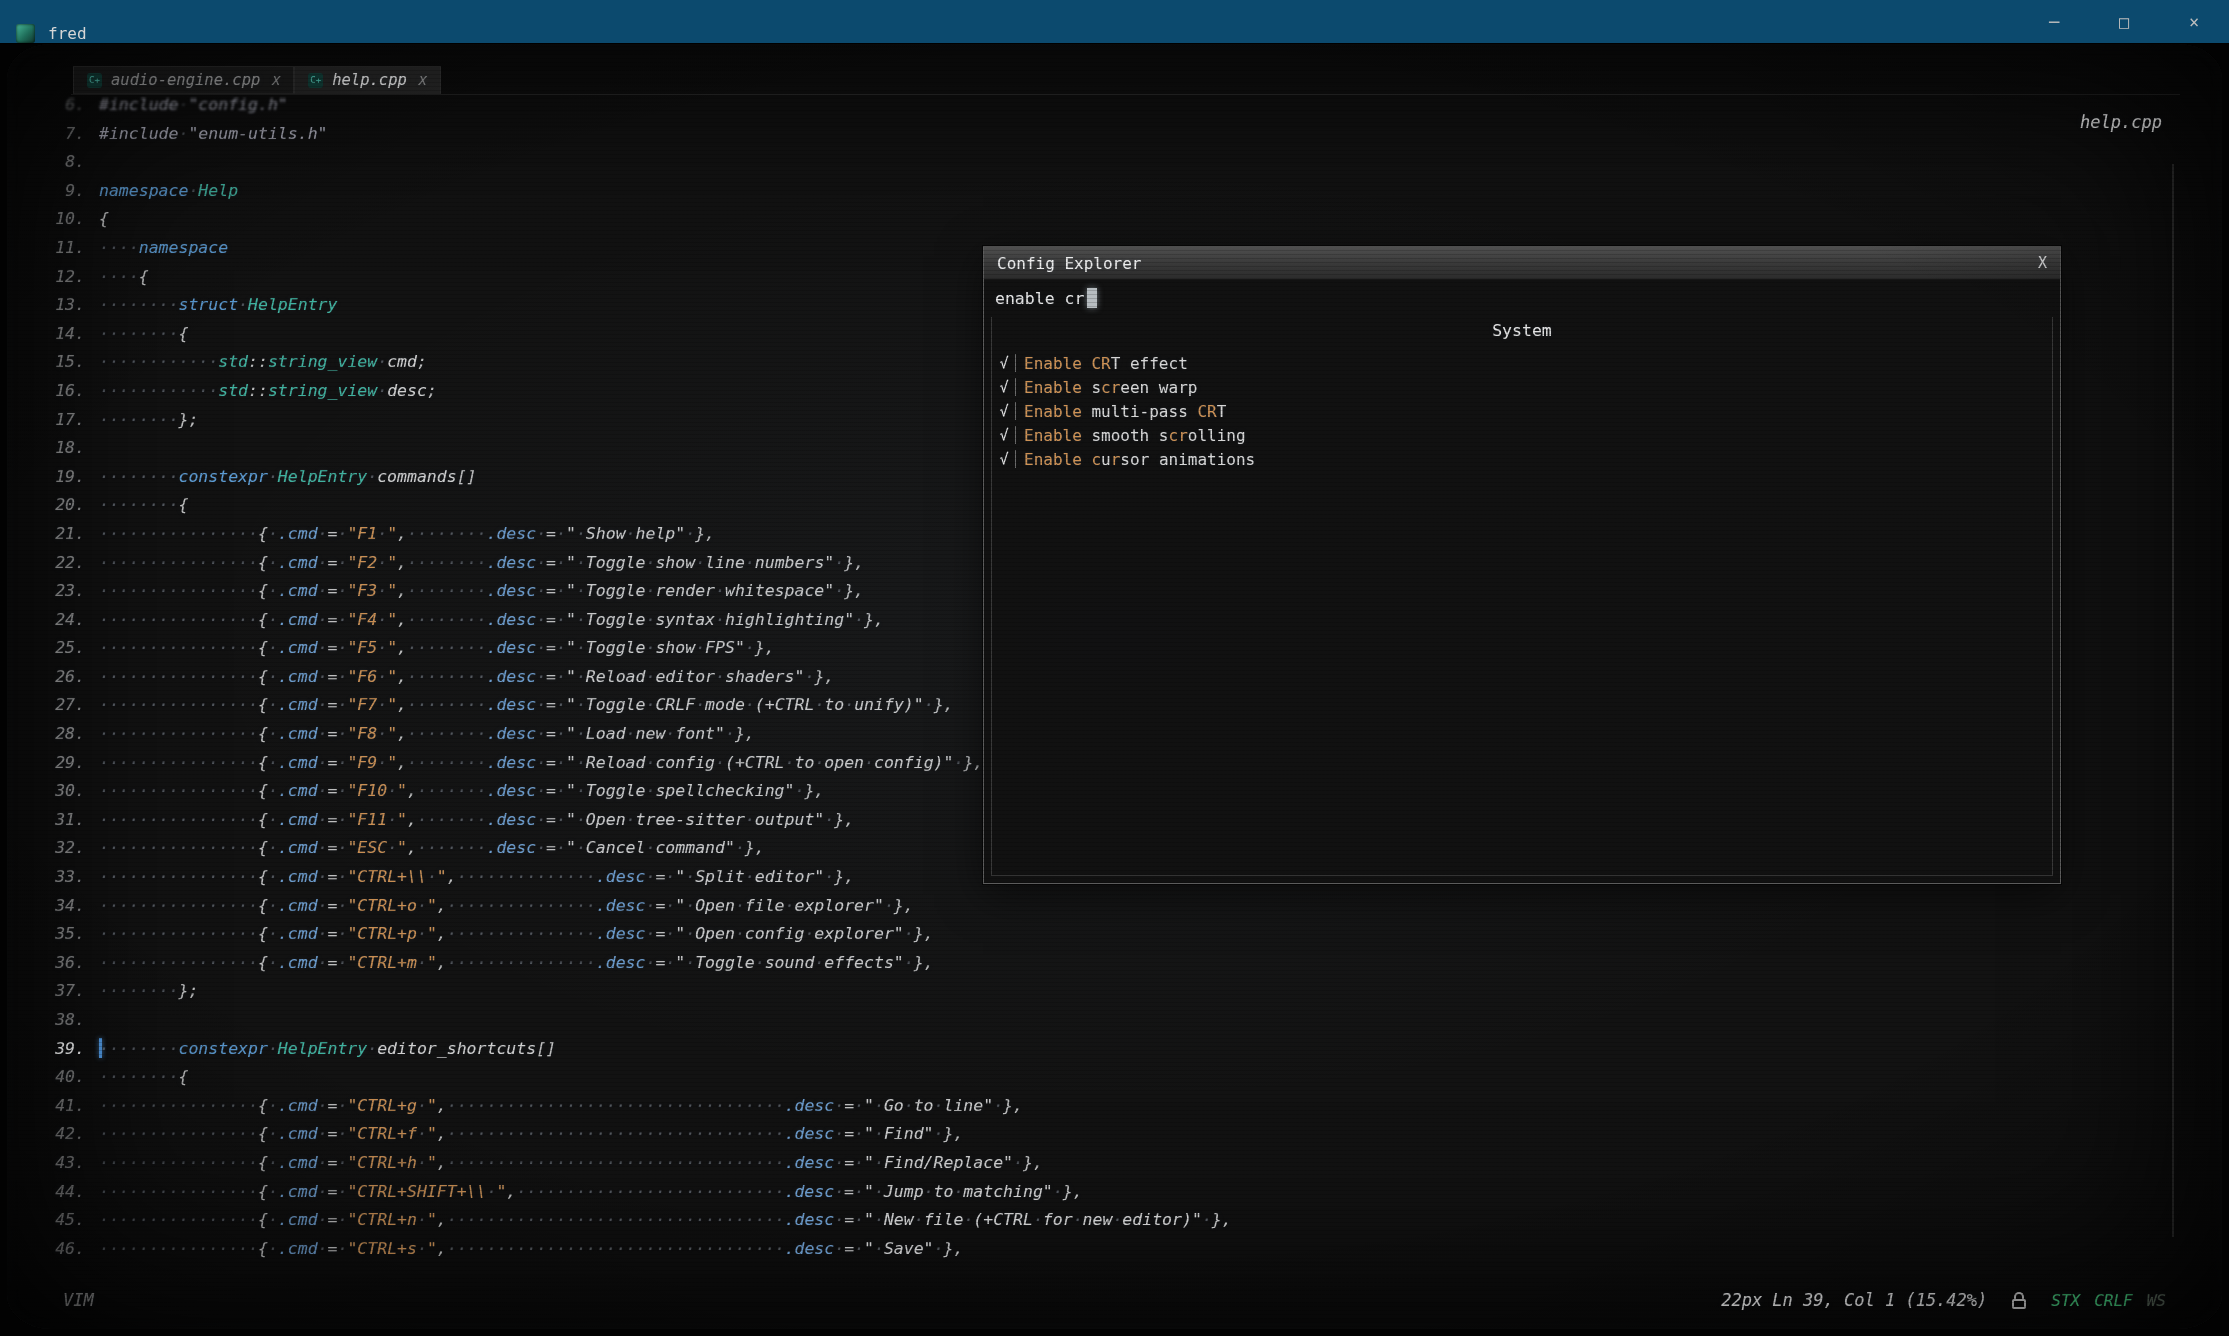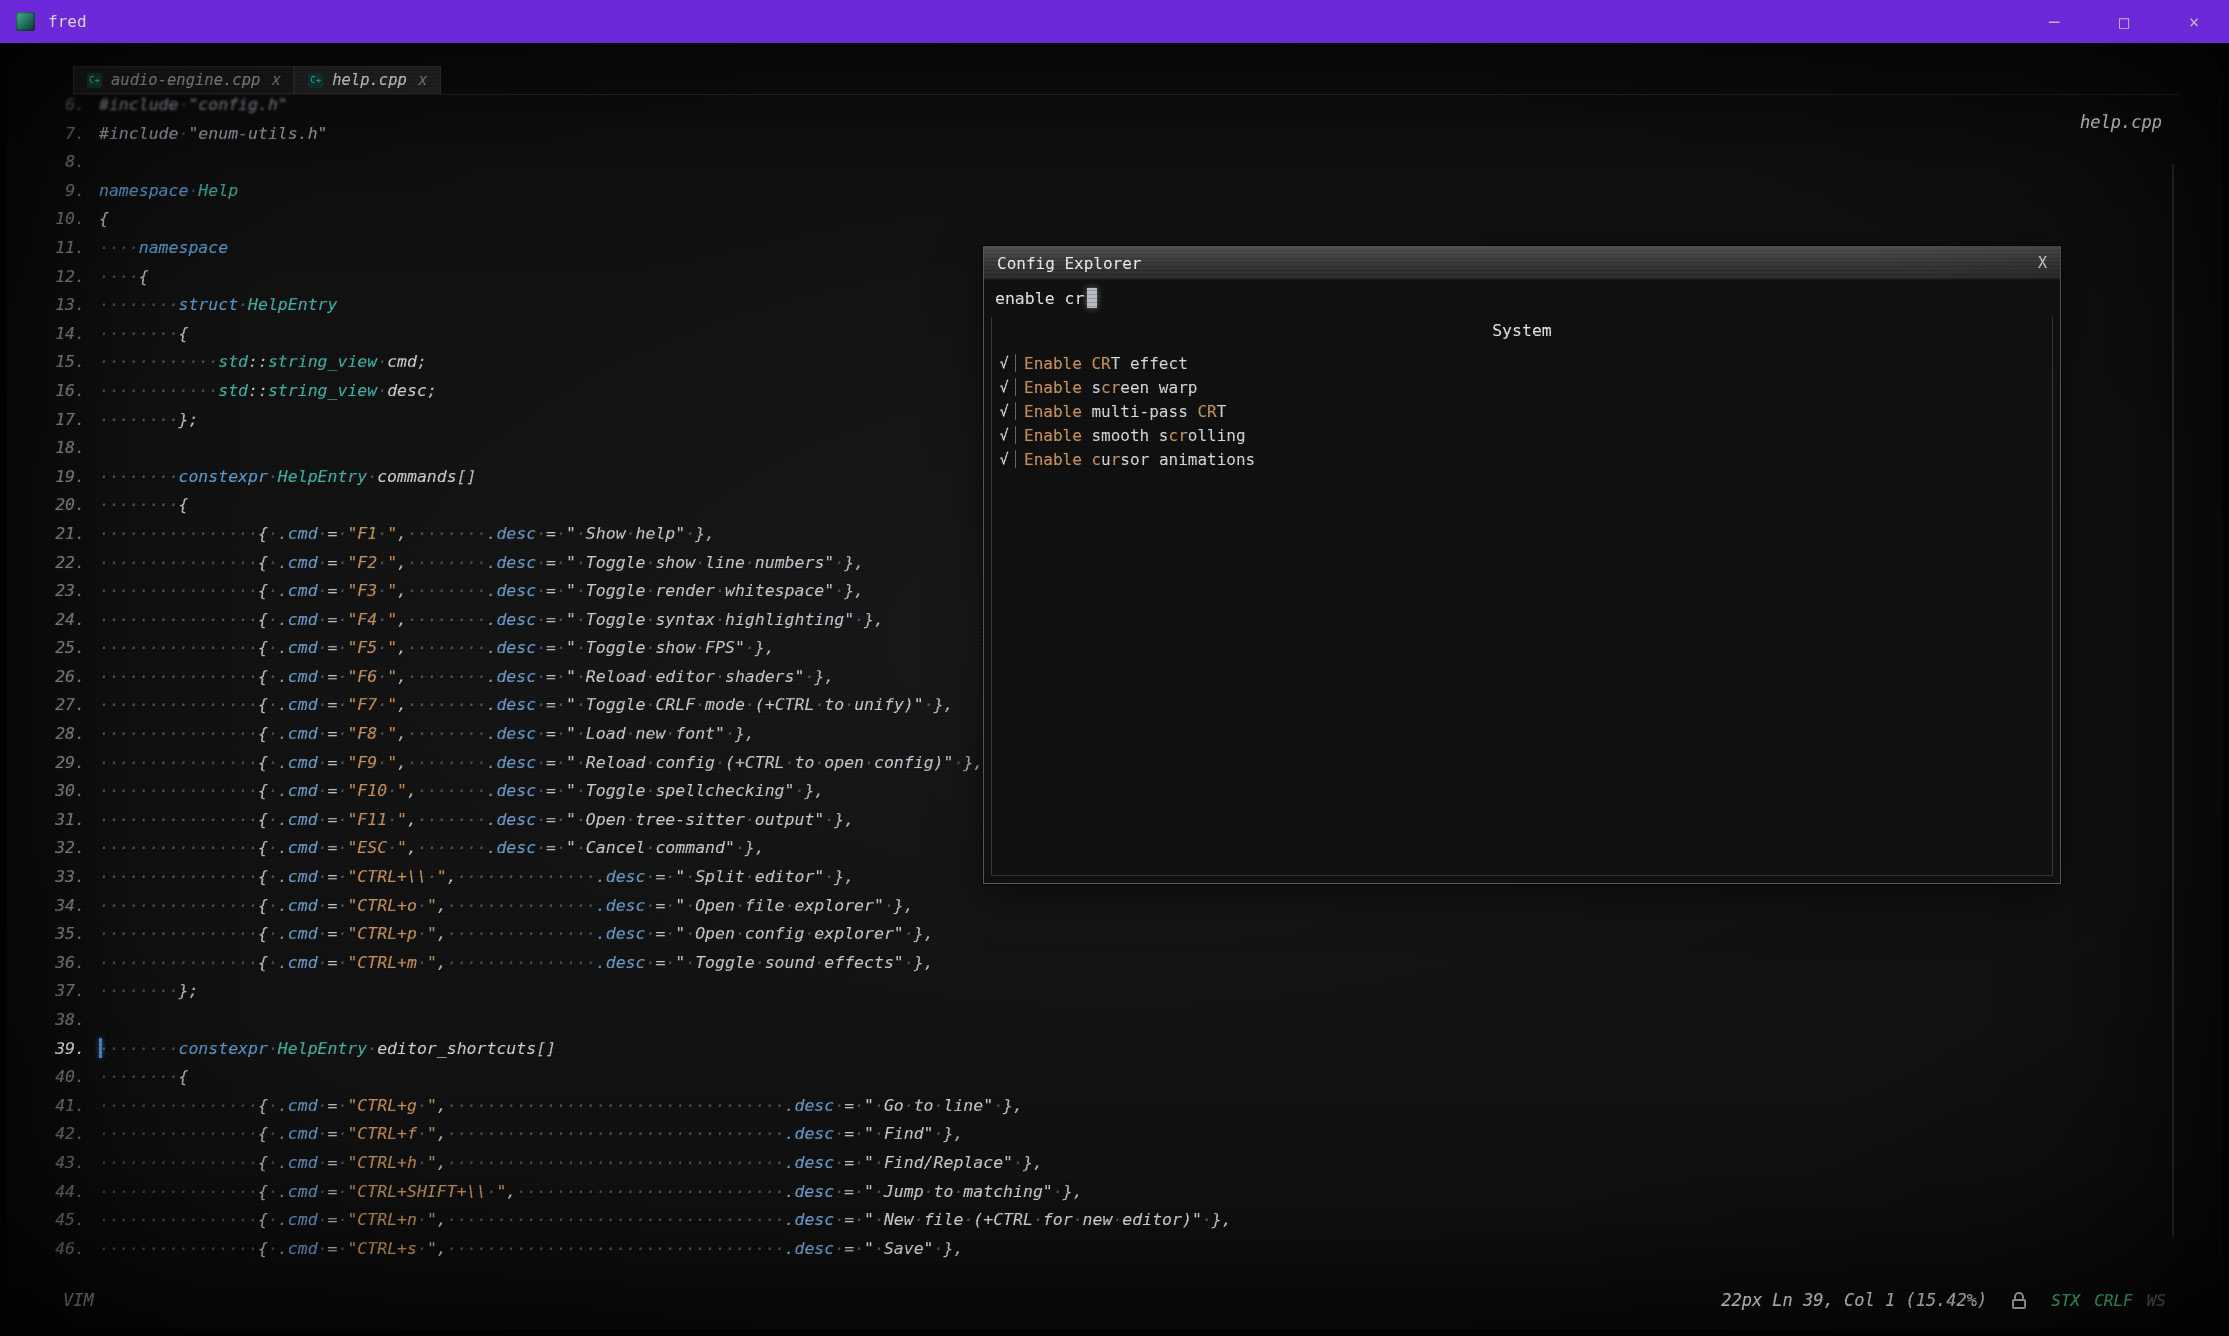--- a/index.html
+++ b/index.html
@@ -5,21 +5,21 @@
   html,body { margin:0; padding:0; }
   body {
     width:2229px; height:1336px; position:relative; overflow:hidden;
     background:#020202;
     font-family:"DejaVu Sans Mono", monospace;
   }
 
   
   .titlebar {
     position:absolute; top:0; left:0; right:0; height:44px;
-    background:#6d28d9; display:flex; align-items:center; padding:0 0 0 16px;
+    background:#0c4a6e; display:flex; align-items:flex-end; padding:0 0 0 16px;
     border-bottom:1px solid #000; box-sizing:border-box; z-index:100;
   }
   .app-icon {
     width:19px; height:19px; border-radius:3px; margin-right:13px;
     background:linear-gradient(135deg,#49b89a 0%,#1f6e5a 55%,#10332c 100%);
     box-shadow:inset 0 0 3px #03140f;
   }
   .window-title { color:#d6d6d6; font-size:16px; }
   .win-controls { margin-left:auto; display:flex; height:100%; }
   .win-btn {

